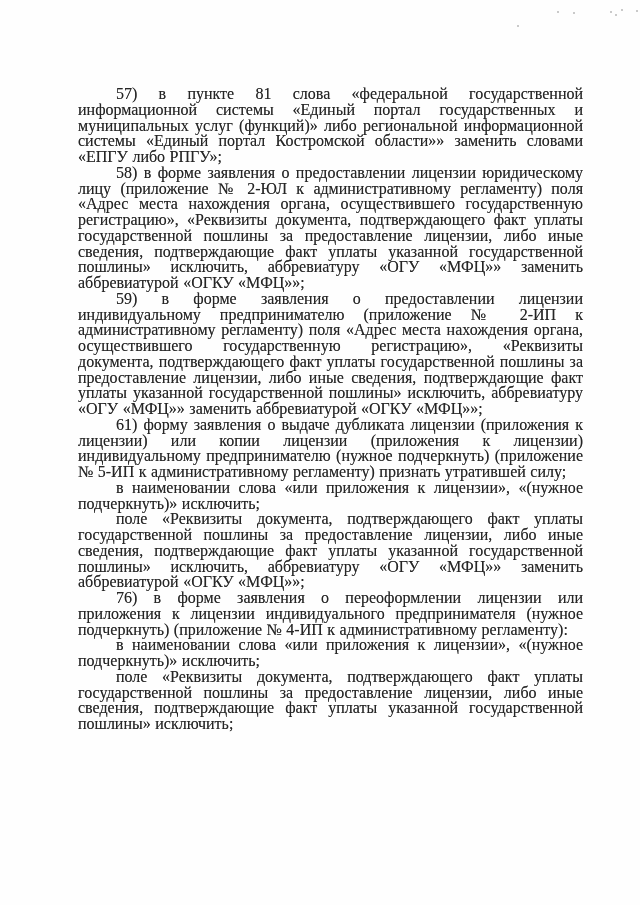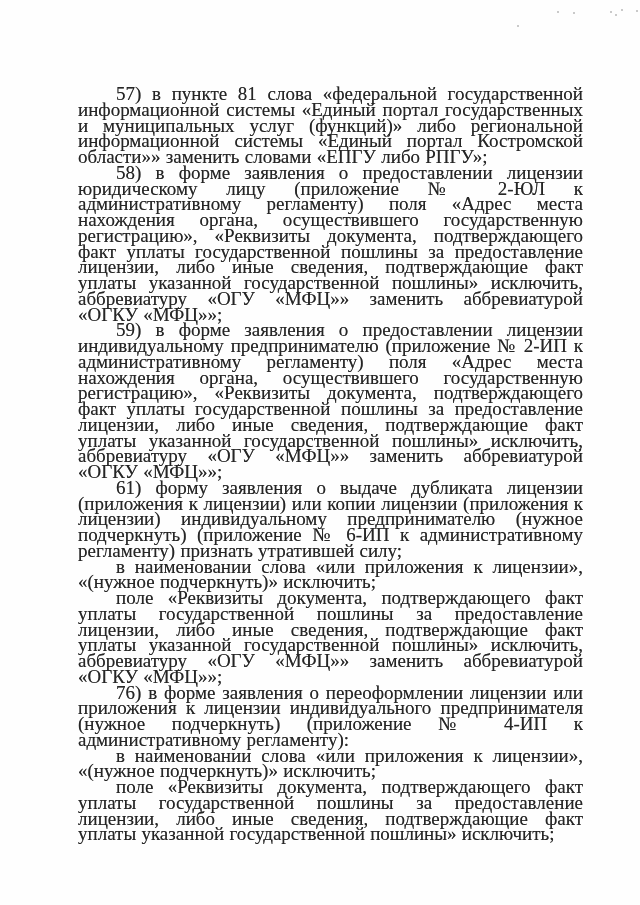--- a/index.html
+++ b/index.html
@@ -18,21 +18,21 @@
     position: absolute;
     top: 0; left: 0;
     width: 640px;
     height: 905px;
     background: #fefefe;
     box-sizing: border-box;
     padding: 86px 57px 0 78px;
   }
   .para {
     margin: 0;
-    font-size: 19px;
+    font-size: 16px;
     line-height: 15.75px;
     color: #262626;
     text-align: justify;
     text-indent: 38px;
     word-spacing: 0.5px;
     text-shadow: 0 0 0.45px rgba(40,40,40,0.55);
   }
   
   .noise {
     position: absolute;
@@ -41,21 +41,21 @@
   }
 </style>
 </head>
 <body>
 
 <div class="page">
 
   <p class="para">57) в пункте 81 слова «федеральной государственной информационной системы «Единый портал государственных и муниципальных услуг (функций)» либо региональной информационной системы «Единый портал Костромской области»» заменить словами «ЕПГУ либо РПГУ»;</p>
   <p class="para">58) в форме заявления о предоставлении лицензии юридическому лицу (приложение № 2-ЮЛ к административному регламенту) поля «Адрес места нахождения органа, осуществившего государственную регистрацию», «Реквизиты документа, подтверждающего факт уплаты государственной пошлины за предоставление лицензии, либо иные сведения, подтверждающие факт уплаты указанной государственной пошлины» исключить, аббревиатуру «ОГУ «МФЦ»» заменить аббревиатурой «ОГКУ «МФЦ»»;</p>
   <p class="para">59) в форме заявления о предоставлении лицензии индивидуальному предпринимателю (приложение № 2-ИП к административному регламенту) поля «Адрес места нахождения органа, осуществившего государственную регистрацию», «Реквизиты документа, подтверждающего факт уплаты государственной пошлины за предоставление лицензии, либо иные сведения, подтверждающие факт уплаты указанной государственной пошлины» исключить, аббревиатуру «ОГУ «МФЦ»» заменить аббревиатурой «ОГКУ «МФЦ»»;</p>
-  <p class="para">61) форму заявления о выдаче дубликата лицензии (приложения к лицензии) или копии лицензии (приложения к лицензии) индивидуальному предпринимателю (нужное подчеркнуть) (приложение № 6-ИП к административному регламенту) признать утратившей силу;</p>
+  <p class="para">61) форму заявления о выдаче дубликата лицензии (приложения к лицензии) или копии лицензии (приложения к лицензии) индивидуальному предпринимателю (нужное подчеркнуть) (приложение № 5-ИП к административному регламенту) признать утратившей силу;</p>
   <p class="para">в наименовании слова «или приложения к лицензии», «(нужное подчеркнуть)» исключить;</p>
   <p class="para">поле «Реквизиты документа, подтверждающего факт уплаты государственной пошлины за предоставление лицензии, либо иные сведения, подтверждающие факт уплаты указанной государственной пошлины» исключить, аббревиатуру «ОГУ «МФЦ»» заменить аббревиатурой «ОГКУ «МФЦ»»;</p>
   <p class="para">76) в форме заявления о переоформлении лицензии или приложения к лицензии индивидуального предпринимателя (нужное подчеркнуть) (приложение № 4-ИП к административному регламенту):</p>
   <p class="para">в наименовании слова «или приложения к лицензии», «(нужное подчеркнуть)» исключить;</p>
   <p class="para">поле «Реквизиты документа, подтверждающего факт уплаты государственной пошлины за предоставление лицензии, либо иные сведения, подтверждающие факт уплаты указанной государственной пошлины» исключить;</p>
 
   <span class="noise" style="left:557px; top:11px; width:2px; height:2px;"></span>
   <span class="noise" style="left:573px; top:12px; width:2px; height:2px;"></span>
   <span class="noise" style="left:610px; top:11px; width:2px; height:2px;"></span>
   <span class="noise" style="left:615px; top:14px; width:2px; height:2px;"></span>

